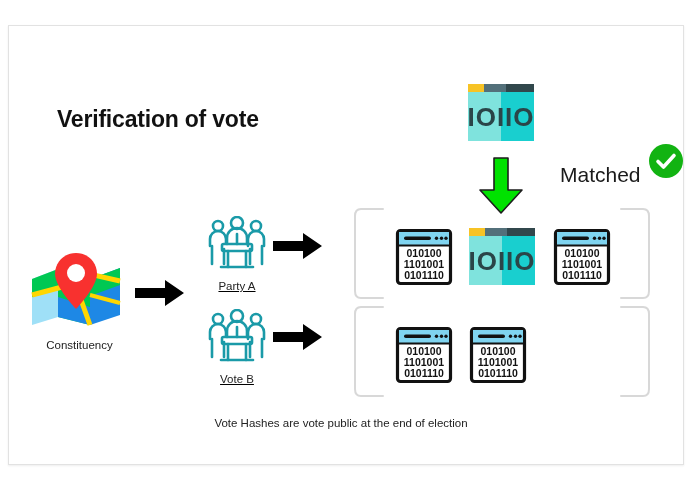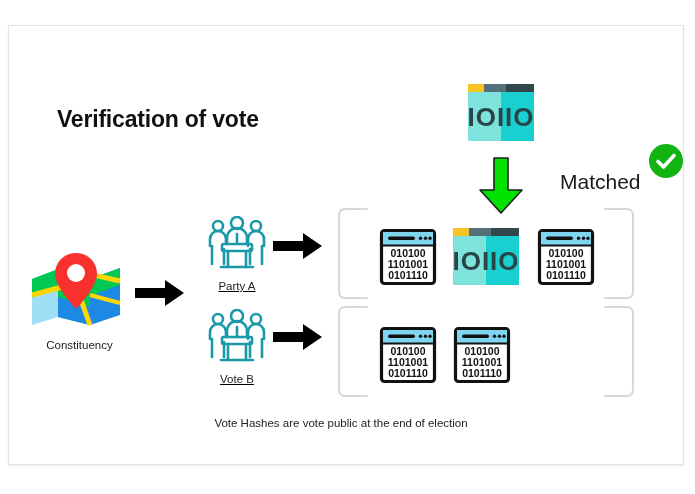--- a/index.html
+++ b/index.html
@@ -57,40 +57,40 @@
     color: #222222;
   }
 
   
   .black-arrow { display: block; }
   #arrow-constituency { left: 126px; top: 252px; }
   #arrow-party-a { left: 264px; top: 205px; }
   #arrow-party-b { left: 264px; top: 296px; }
 
   
-  .bracket-row { left: 328px; width: 298px; height: 95px; }
+  .bracket-row { left: 344px; width: 298px; height: 95px; }
   #bracket-row-top { top: 180px; }
   #bracket-row-bottom { top: 278px; }
   .bracket-svg { position: absolute; left: 0; top: 0; }
 
   .hash-row { position: absolute; top: 14px; left: 0; width: 298px; height: 68px; }
 
   
   .hash-icon { position: absolute; width: 56px; height: 56px; }
   .hash-icon svg { display: block; }
 
   
   .cyan-icon { position: absolute; }
   #cyan-icon-top { left: 459px; top: 58px; }
 
   
   #green-arrow { left: 468px; top: 130px; }
 
   
-  #matched-group { left: 551px; top: 130px; display: flex; align-items: flex-end; gap: 14px; }
+  #matched-group { left: 551px; top: 130px; display: flex; align-items: center; gap: 14px; }
   #matched-label {
     font-size: 21px;
     color: #1a1a1a;
     font-family: "Liberation Sans", sans-serif;
   }
 
   
   #caption {
     left: 193px;
     top: 389px;

